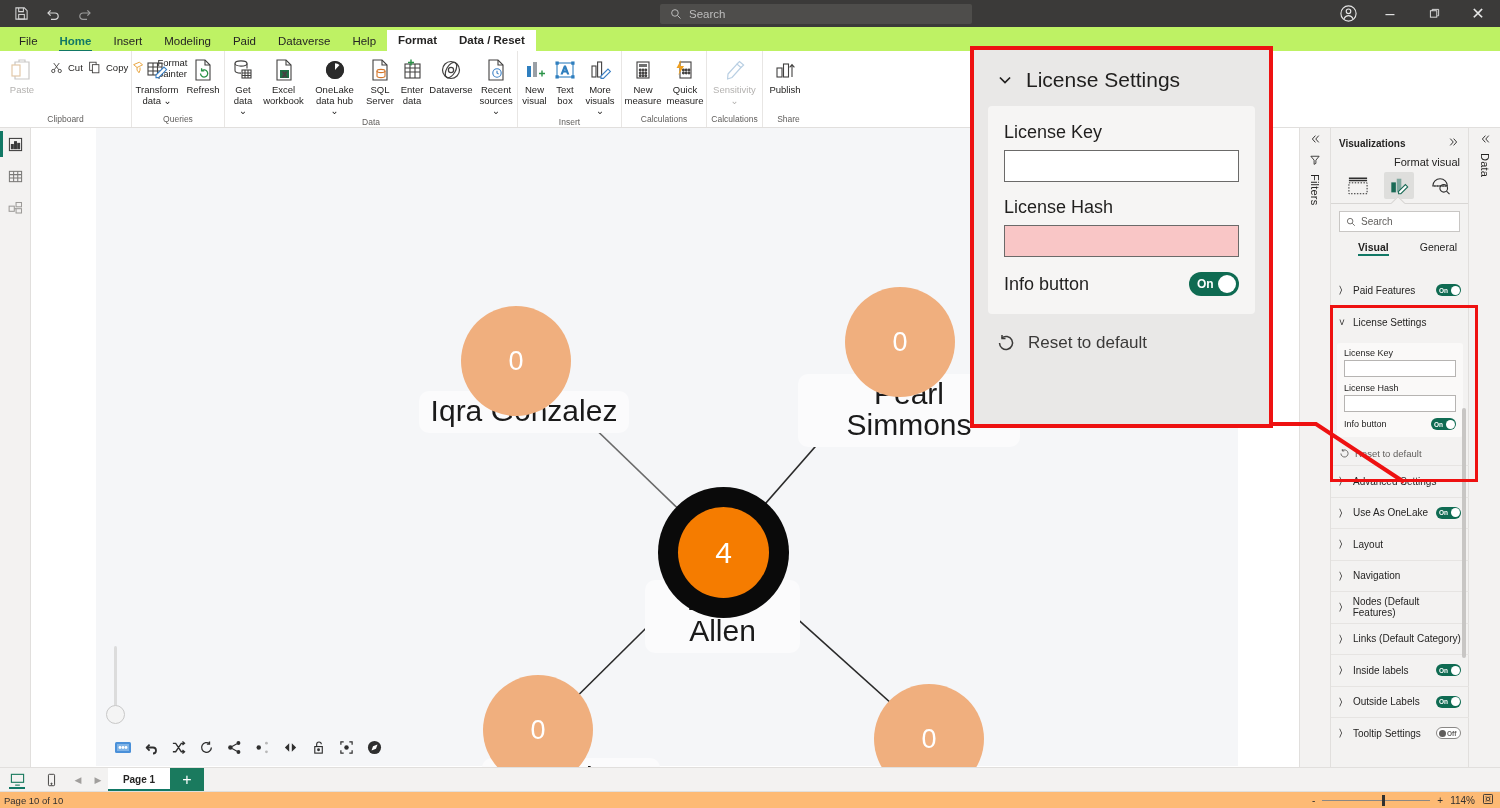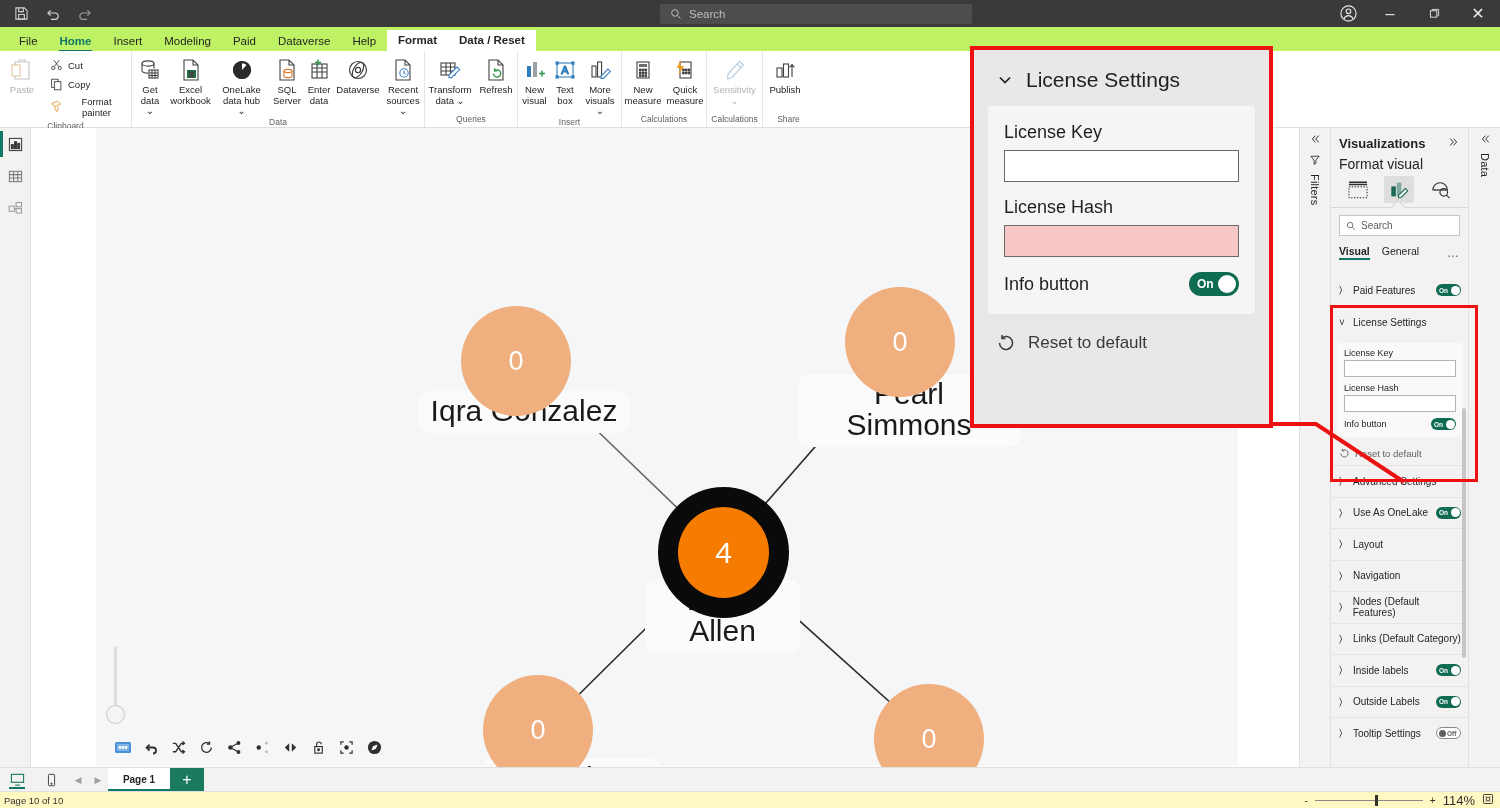--- a/index.html
+++ b/index.html
@@ -54,21 +54,21 @@
   }
   .rgroup + .rgroup { border-left: 1px solid #e8e6e4; }
   .ritem {
     display: flex; flex-direction: column; align-items: center; justify-content: flex-start;
     min-width: 40px; padding: 1px 5px 0 5px; font-size: 9.5px; color: #252423; line-height: 1.12;
     text-align: center;
   }
   .ritem .glyph { height: 30px; display: flex; align-items: center; justify-content: center; }
   .ritem.small { flex-direction: row; gap: 5px; align-items: center; min-width: 0; padding: 2px 6px; }
   .ritem.dis { color: #b4b2b0; }
-  .col-small { display: flex; flex-direction: column; justify-content: center; padding-top: 2px; }
+  .col-small { display: flex; flex-direction: row; justify-content: center; padding-top: 2px; }
 
   
   .leftrail {
     position: absolute; top: 128px; left: 0; width: 31px; height: 639px;
     background: #f3f2f1; border-right: 1px solid #e1dfdd;
   }
   .rail-item { width: 31px; height: 32px; display: flex; align-items: center; justify-content: center; position: relative; }
   .rail-item.active::before { content:""; position:absolute; left:0; top:3px; bottom:3px; width:3px; background:#117865; }
 
   
@@ -101,34 +101,34 @@
     background: #f3f2f1; border-left: 1px solid #e1dfdd; border-right: 1px solid #e1dfdd;
   }
   .vertical-text { writing-mode: vertical-rl; font-size: 11px; color: #252423; letter-spacing: .2px; }
 
   
   .vizpane {
     position: absolute; top: 128px; left: 1331px; width: 138px; height: 639px;
     background: #f3f2f1; border-right: 1px solid #e1dfdd;
   }
   .vp-header { display: flex; align-items: center; justify-content: space-between; padding: 6px 8px 2px 8px; }
-  .vp-title { font-size: 13px; font-weight: bold; color: #252423; }
-  .vp-sub { font-size: 14px; color: #252423; padding: 2px 8px 2px 8px; }
+  .vp-title { font-size: 10px; font-weight: bold; color: #252423; }
+  .vp-sub { font-size: 11px; color: #252423; padding: 2px 8px 2px 8px; text-align: right; }
   .vp-icons { display: flex; align-items: center; justify-content: space-around; padding: 2px 6px 4px 6px; position: relative; }
   .vp-icobox { width: 30px; height: 27px; display: flex; align-items: center; justify-content: center; border-radius: 2px; }
   .vp-icobox.sel { background: #dededc; }
   .vp-divider { border-bottom: 1px solid #d8d6d4; position: relative; }
   .vp-caret { position: absolute; left: 62px; top: -5px; width: 10px; height: 10px; background: #f3f2f1; border-left: 1px solid #d8d6d4; border-top: 1px solid #d8d6d4; transform: rotate(45deg); }
   .vp-search {
     margin: 7px 8px 4px 8px; height: 21px; background: #ffffff; border: 1px solid #c8c6c4;
     display: flex; align-items: center; gap: 5px; padding-left: 6px;
   }
   .vp-search span { font-size: 10px; color: #605e5c; }
   .vp-tabs { display: flex; gap: 12px; padding: 5px 8px 0 8px; align-items: center; }
-  .vp-tab { font-size: 10.5px; color: #252423; padding-bottom: 3px; position: relative; }
+  .vp-tab { font-size: 10.5px; color: #252423; padding-bottom: 3px; position: relative; margin-left: 19px; }
   .vp-tab.active { font-weight: bold; }
   .vp-tab.active::after { content:""; position:absolute; left:0; right:0; bottom:0; height:2px; background:#117865; }
   .vp-dots { margin-left: auto; color: #605e5c; font-size: 12px; letter-spacing: 1px; }
 
   .fmt-list { position: absolute; top: 147px; left: 0; width: 138px; height: 470px; overflow: hidden; }
   .fmt-row {
     height: 31.5px; display: flex; align-items: center; gap: 5px;
     padding: 0 8px 0 8px; border-bottom: 1px solid #e6e4e2; font-size: 10px; color: #252423;
   }
   .fmt-row .chev { width: 9px; color: #323130; font-size: 10px; display:flex; align-items:center; }
@@ -195,27 +195,27 @@
   .pb-tab {
     background: #ffffff; min-width: 62px; display: flex; align-items: center; justify-content: center;
     font-size: 10px; font-weight: bold; color: #252423; position: relative;
   }
   .pb-tab::after { content:""; position:absolute; left:0; right:0; bottom:0; height:2px; background:#117865; }
   .pb-add { width: 34px; background: #1a7a5e; display: flex; align-items: center; justify-content: center; color: #fff; font-size: 16px; }
 
   
   .statusbar {
     position: absolute; top: 791px; left: 0; width: 1500px; height: 17px;
-    background: #fef9c3; border-top: 1px solid #e1dfdd; display: flex; align-items: center;
+    background: #fdba74; border-top: 1px solid #e1dfdd; display: flex; align-items: center;
   }
   .sb-left { font-size: 9.5px; color: #323130; padding-left: 4px; }
   .sb-right { margin-left: auto; display: flex; align-items: center; gap: 7px; padding-right: 6px; }
   .sb-track { width: 108px; height: 1px; background: #8a8886; position: relative; }
   .sb-thumb { position: absolute; left: 60px; top: -5px; width: 3px; height: 11px; background: #323130; }
-  .sb-zoom { font-size: 13px; color: #323130; }
+  .sb-zoom { font-size: 10px; color: #323130; }
   .sb-sym { font-size: 10px; color: #323130; }
 </style>
 </head>
 <body>
 
 <div class="titlebar">
   <div class="tb-qat">
     <div class="tb-ico">
       <svg width="15" height="15" viewBox="0 0 16 16" fill="none" stroke="#d6d6d6" stroke-width="1.1">
         <path d="M2 2h9l3 3v9H2z"></path>
@@ -315,20 +315,48 @@
                 <path d="M6.2 8v3.2l2.4 3.3 1.3-3.3V8"></path>
             </svg>
           </span>
           <span>Format painter</span>
         </div>
       </div>
     </div>
     <div class="gname">Clipboard</div>
   </div>
 
+  <div class="rgroup" style="width:93px">
+    <div class="items">
+      <div class="ritem" style="min-width:48px">
+        <span class="glyph">
+          <svg width="24" height="24" viewBox="0 0 24 24" fill="none" stroke="#424140" stroke-width="1.1">
+            <rect x="3" y="5" width="14" height="12"></rect>
+              <path d="M3 9h14M3 13h14M8 5v12M12.5 5v12"></path>
+            <path d="M11 17 19 9l2.6 2.6-8 8H11z" fill="#fff" stroke="#3a7fc4"></path>
+          </svg>
+        </span>
+        <span>Transform
+data ⌄</span>
+      </div>
+      <div class="ritem" style="min-width:42px">
+        <span class="glyph">
+          <svg width="24" height="24" viewBox="0 0 24 24" fill="none" stroke="#424140" stroke-width="1.1">
+            <path d="M5 2h9l5 5v15H5z"></path>
+              <path d="M14 2v5h5"></path>
+            <path d="M9.5 15.5a3.6 3.6 0 1 0 1.2-2.7" stroke="#2a9247" stroke-width="1.3"></path>
+              <path d="M10.6 10.3v2.6h2.6" stroke="#2a9247" stroke-width="1.3"></path>
+          </svg>
+        </span>
+        <span>Refresh</span>
+      </div>
+    </div>
+    <div class="gname">Queries</div>
+  </div>
+
   <div class="rgroup" style="width:293px">
     <div class="items">
       <div class="ritem" style="min-width:36px">
         <span class="glyph">
           <svg width="24" height="24" viewBox="0 0 24 24" fill="none" stroke="#424140" stroke-width="1.1">
             <ellipse cx="10" cy="5.5" rx="6" ry="2.6"></ellipse>
               <path d="M4 5.5v7c0 1.4 2.7 2.6 6 2.6"></path>
               <path d="M16 5.5v5"></path>
             <rect x="11" y="12" width="9" height="8"></rect>
               <path d="M11 15h9M11 17.5h9M14 12v8M17 12v8"></path>
@@ -399,48 +427,20 @@
               <path d="M14 2v5h5"></path>
             <circle cx="13" cy="15" r="4.2" stroke="#3a7fc4" fill="#fff"></circle>
               <path d="M13 12.8V15l1.6 1.1" stroke="#3a7fc4"></path>
           </svg>
         </span>
         <span>Recent
 sources ⌄</span>
       </div>
     </div>
     <div class="gname">Data</div>
-  </div>
-
-  <div class="rgroup" style="width:93px">
-    <div class="items">
-      <div class="ritem" style="min-width:48px">
-        <span class="glyph">
-          <svg width="24" height="24" viewBox="0 0 24 24" fill="none" stroke="#424140" stroke-width="1.1">
-            <rect x="3" y="5" width="14" height="12"></rect>
-              <path d="M3 9h14M3 13h14M8 5v12M12.5 5v12"></path>
-            <path d="M11 17 19 9l2.6 2.6-8 8H11z" fill="#fff" stroke="#3a7fc4"></path>
-          </svg>
-        </span>
-        <span>Transform
-data ⌄</span>
-      </div>
-      <div class="ritem" style="min-width:42px">
-        <span class="glyph">
-          <svg width="24" height="24" viewBox="0 0 24 24" fill="none" stroke="#424140" stroke-width="1.1">
-            <path d="M5 2h9l5 5v15H5z"></path>
-              <path d="M14 2v5h5"></path>
-            <path d="M9.5 15.5a3.6 3.6 0 1 0 1.2-2.7" stroke="#2a9247" stroke-width="1.3"></path>
-              <path d="M10.6 10.3v2.6h2.6" stroke="#2a9247" stroke-width="1.3"></path>
-          </svg>
-        </span>
-        <span>Refresh</span>
-      </div>
-    </div>
-    <div class="gname">Queries</div>
   </div>
 
   <div class="rgroup" style="width:104px">
     <div class="items">
       <div class="ritem" style="min-width:32px">
         <span class="glyph">
           <svg width="24" height="24" viewBox="0 0 24 24" fill="none" stroke="#424140" stroke-width="1.1">
             <rect x="4" y="8" width="4" height="11" fill="#2f7fbf" stroke="none"></rect>
               <rect x="10" y="4" width="4" height="15" fill="#9aa0a6" stroke="none"></rect>
             <path d="M16 15.5h6M19 12.5v6" stroke="#2a9247" stroke-width="1.4"></path>

